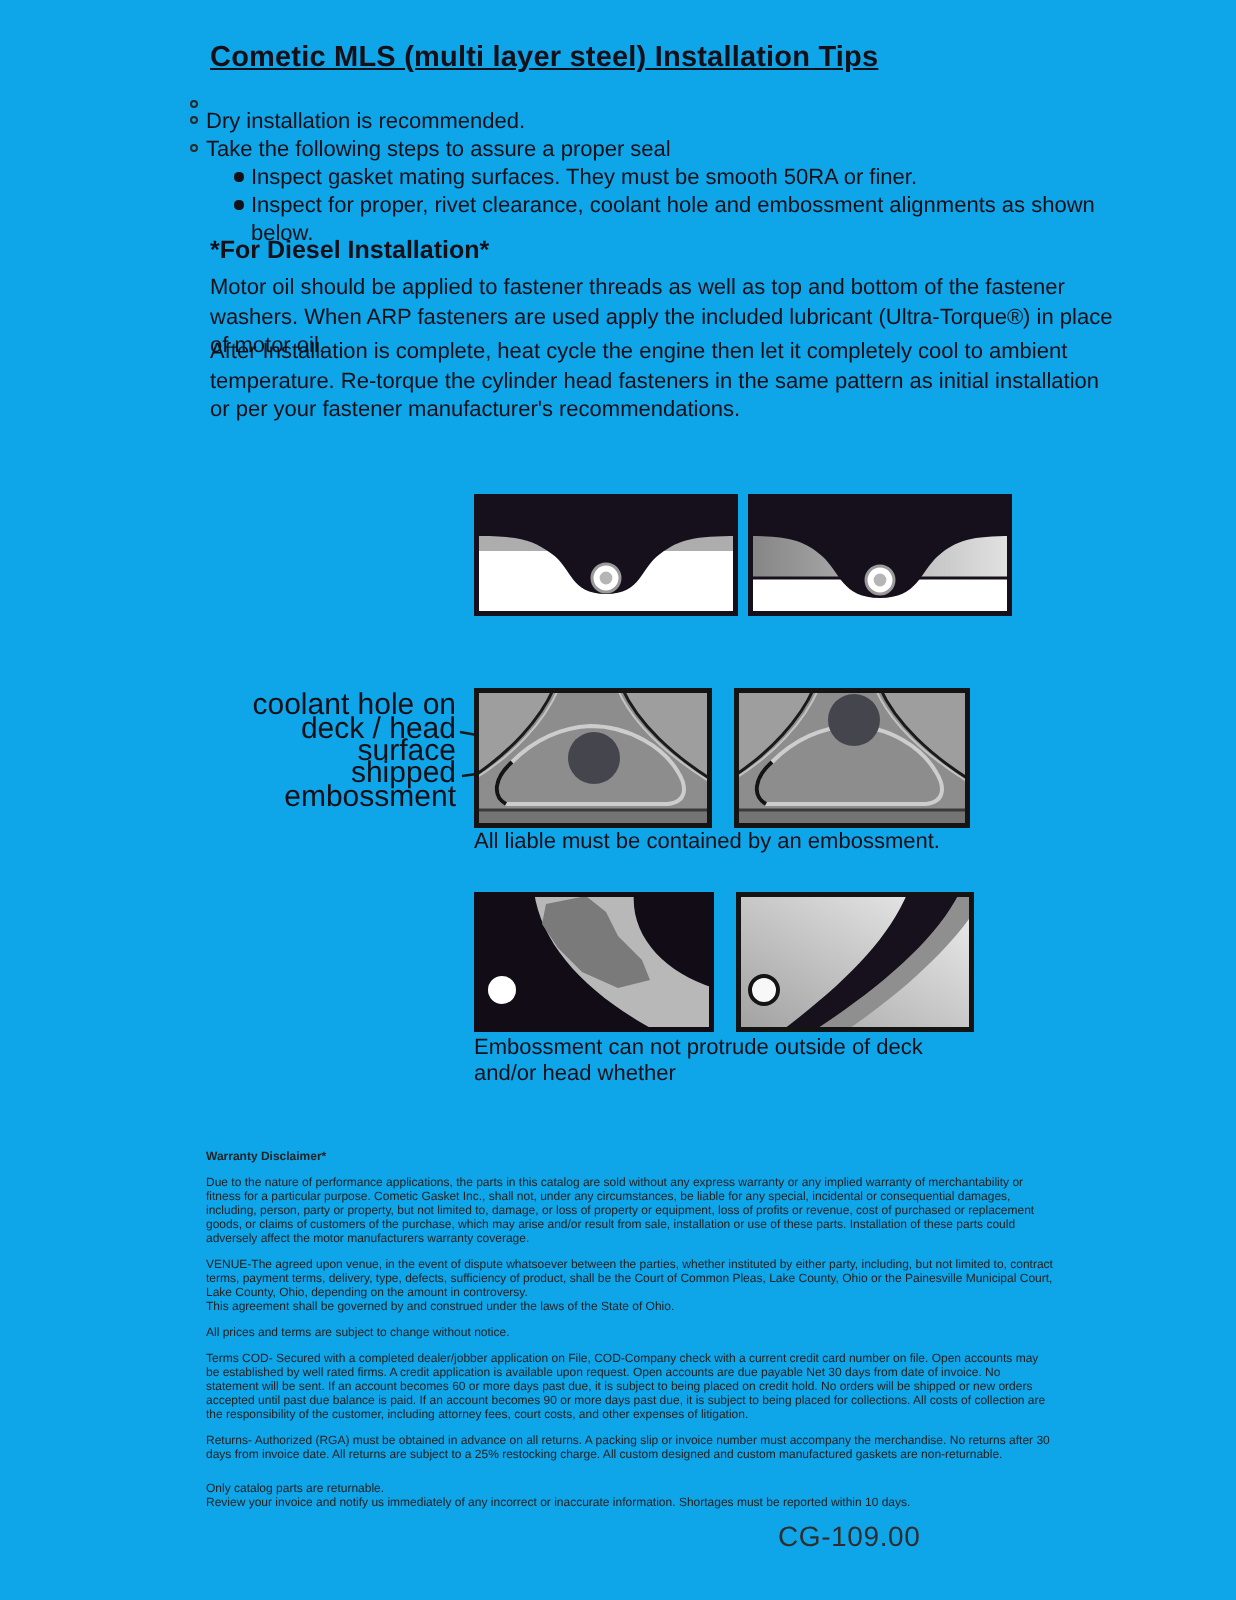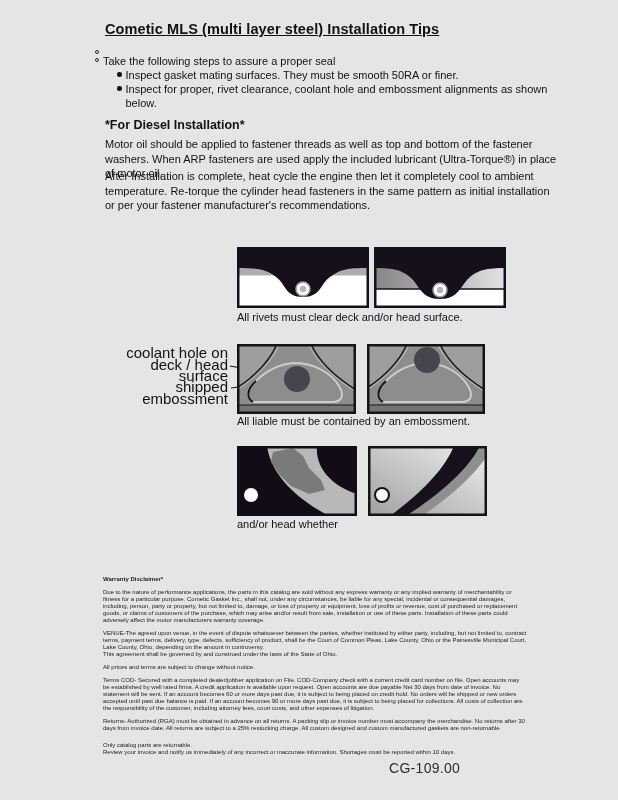--- a/index.html
+++ b/index.html
@@ -2,21 +2,21 @@
 <html><head>
 <meta charset="utf-8">
 <style>
   * { margin: 0; padding: 0; box-sizing: border-box; }
   html, body { background: #ffffff; }
   body { font-family: "Liberation Sans", sans-serif; color: #151018; }
   #page {
     position: relative;
     width: 618px;
     height: 800px;
-    background: #e5e5e5;
+    background: #0ea5e9;
     overflow: hidden;
   }
   .abs { position: absolute; }
 
   .title {
     left: 105px; top: 21px;
     font-size: 14.5px; font-weight: bold;
     text-decoration: underline;
     letter-spacing: 0.1px;
   }
@@ -58,20 +58,24 @@
 </head>
 <body>
 
 <div id="page">
 
   <div class="abs title">Cometic MLS (multi layer steel) Installation Tips</div>
 
   <div class="abs bullets">
     <div class="bullet-row">
       <span class="marker-hollow"></span>
+    </div>
+    <div class="bullet-row">
+      <span class="marker-hollow"></span>
+      <span>Dry installation is recommended.</span>
     </div>
     <div class="bullet-row">
       <span class="marker-hollow"></span>
       <span>Take the following steps to assure a proper seal</span>
     </div>
     <div class="bullet-row sub">
       <span class="marker-solid"></span>
       <span>Inspect gasket mating surfaces.  They must be smooth 50RA or finer.</span>
     </div>
     <div class="bullet-row sub">
@@ -109,21 +113,20 @@
       <rect width="132" height="61" fill="#ffffff"></rect>
       <rect x="0" y="21" width="132" height="21" fill="url(#grad-d1w)"></rect>
       <line x1="0" y1="42" x2="132" y2="42" stroke="#16101c" stroke-width="1.5"></line>
       <path d="M0,0 H132 V21 C112,21 104,23 95,31 C86,39 85,52 66,52 C47,52 46,39 37,31 C28,23 20,21 0,21 Z" fill="#16101c"></path>
       <circle cx="66" cy="43" r="7" fill="#ffffff" stroke="#9a9a9a" stroke-width="1.5"></circle>
       <circle cx="66" cy="43" r="3.2" fill="#b5b5b5"></circle>
       <rect x="1.25" y="1.25" width="129.5" height="58.5" fill="none" stroke="#16101c" stroke-width="2.5"></rect>
     </svg>
   </div>
 
-  <div class="abs diagram-caption" style="left:237px; top:311px; width:290px;">All rivets must clear deck and/or head surface.</div>
 
   <div class="abs rw-label" style="left:237px; top:329px; width:119px;">RIGHT</div>
   <div class="abs rw-label" style="left:367px; top:329px; width:118px;">WRONG</div>
 
   <div class="abs annot" style="left:104px; top:347px; width:124px;">
     <div>coolant hole on</div>
     <div>deck / head surface</div>
   </div>
   <div class="abs annot" style="left:104px; top:381px; width:124px;">
     <div>shipped embossment</div>
@@ -193,20 +196,21 @@
       </defs>
       <rect width="119" height="70" fill="url(#grad-d3w)"></rect>
       <path d="M38,70 C72,48 100,24 112,0 H119 V10 C104,32 78,54 54,70 Z" fill="#8f8f8f"></path>
       <path d="M86,0 H112 C100,24 72,48 38,70 H22 C54,46 76,24 86,0 Z" fill="#17111d"></path>
       <circle cx="14" cy="49" r="7" fill="#f8f8f8" stroke="#141414" stroke-width="2"></circle>
       <rect x="1.25" y="1.25" width="116.5" height="67.5" fill="none" stroke="#141414" stroke-width="2.5"></rect>
     </svg>
   </div>
 
   <div class="abs diagram-caption" style="left:237px; top:518px; width:270px;">
+    <div>Embossment can not protrude outside of deck</div>
     <div>and/or head whether</div>
   </div>
 
   <div class="abs disclaimer">
     <div class="dh">Warranty Disclaimer*</div>
     <div class="dp">Due to the nature of performance applications, the parts in this catalog are sold without any express warranty or any implied warranty of merchantability or fitness for a particular purpose.  Cometic Gasket Inc., shall not, under any circumstances, be liable for any special, incidental or consequential damages, including, person, party or property, but not limited to, damage, or loss of property or equipment, loss of profits or revenue, cost of purchased or replacement goods, or claims of customers of the purchase, which may arise and/or result from sale, installation or use of these parts.  Installation of these parts could adversely affect the motor manufacturers warranty coverage.</div>
     <div>VENUE-The agreed upon venue, in the event of dispute whatsoever between the parties, whether instituted by either party, including, but not limited to, contract terms, payment terms, delivery, type, defects, sufficiency of product, shall be the Court of Common Pleas, Lake County, Ohio or the Painesville Municipal Court, Lake County, Ohio, depending on the amount in controversy.</div>
     <div class="dp">This agreement shall be governed by and construed under the laws of the State of Ohio.</div>
     <div class="dp">All prices and terms are subject to change without notice.</div>
     <div class="dp">Terms COD- Secured with a completed dealer/jobber application on File, COD-Company check with a current credit card number on file.  Open accounts may be established by well rated firms.  A credit application is available upon request.  Open accounts are due payable Net 30 days from date of invoice.  No statement will be sent.  If an account becomes 60 or more days past due, it is subject to being placed on credit hold.  No orders will be shipped or new orders accepted until past due balance is paid.  If an account becomes 90 or more days past due, it is subject to being placed for collections.  All costs of collection are the responsibility of the customer, including attorney fees, court costs, and other expenses of litigation.</div>

